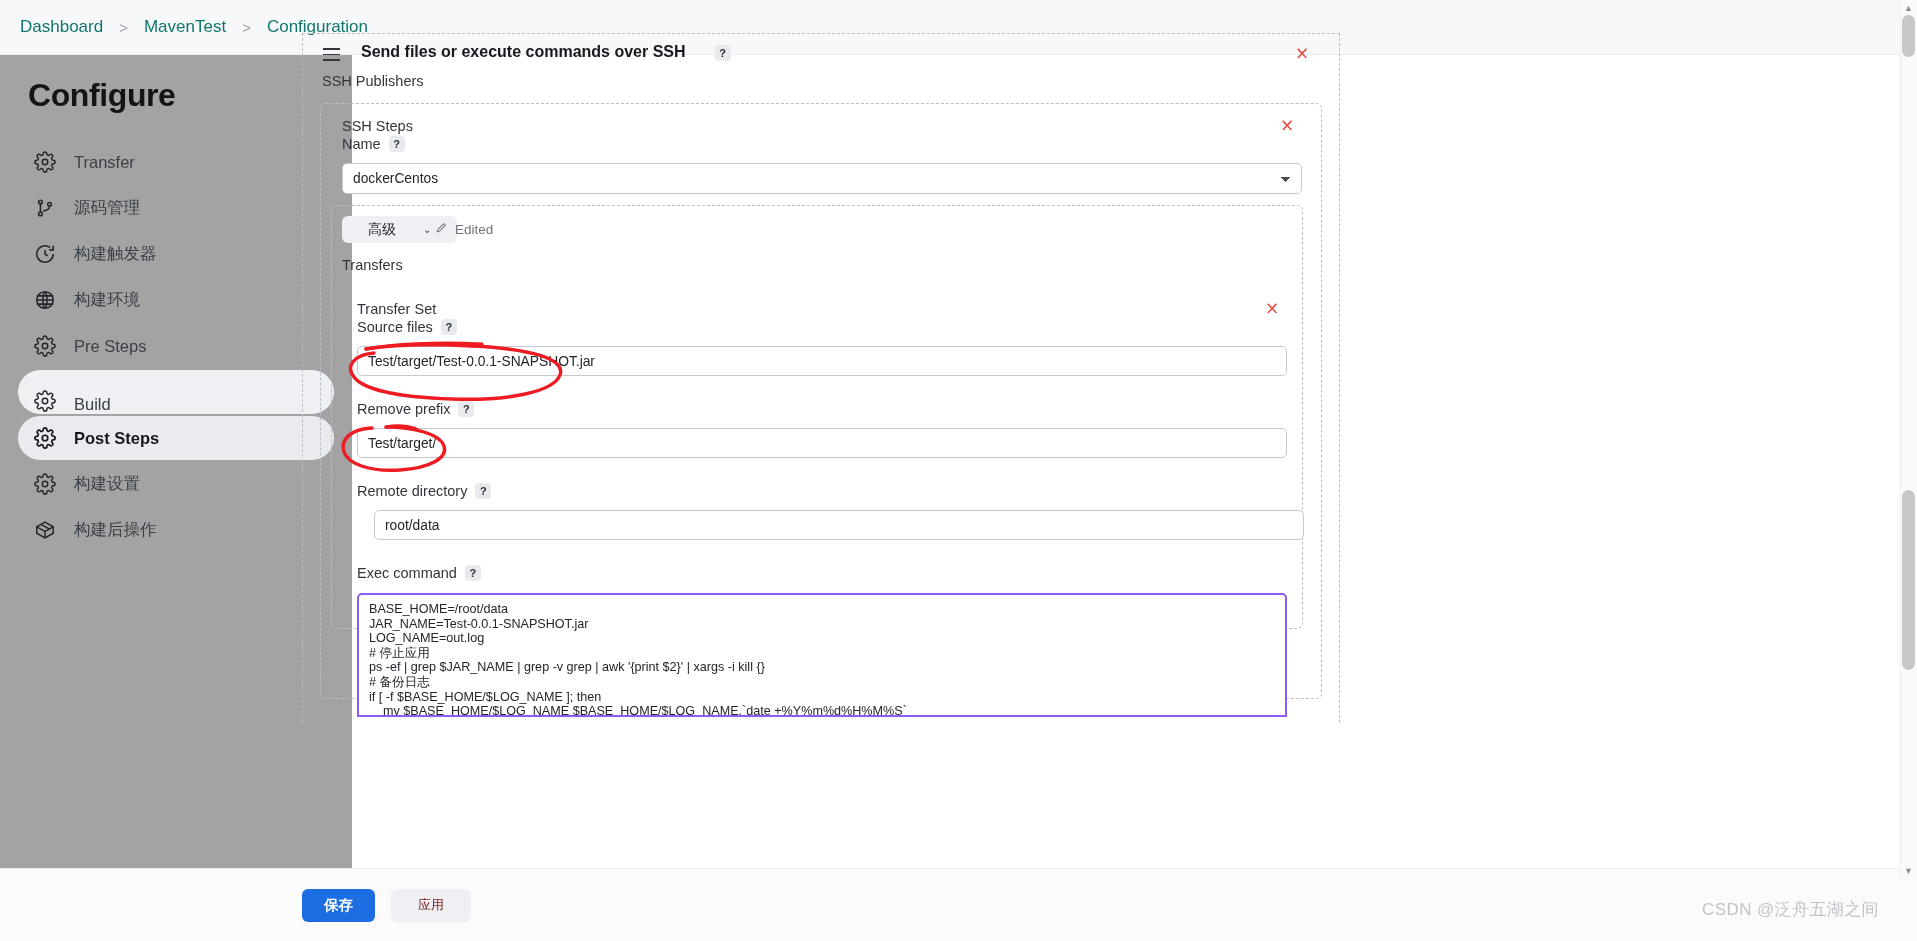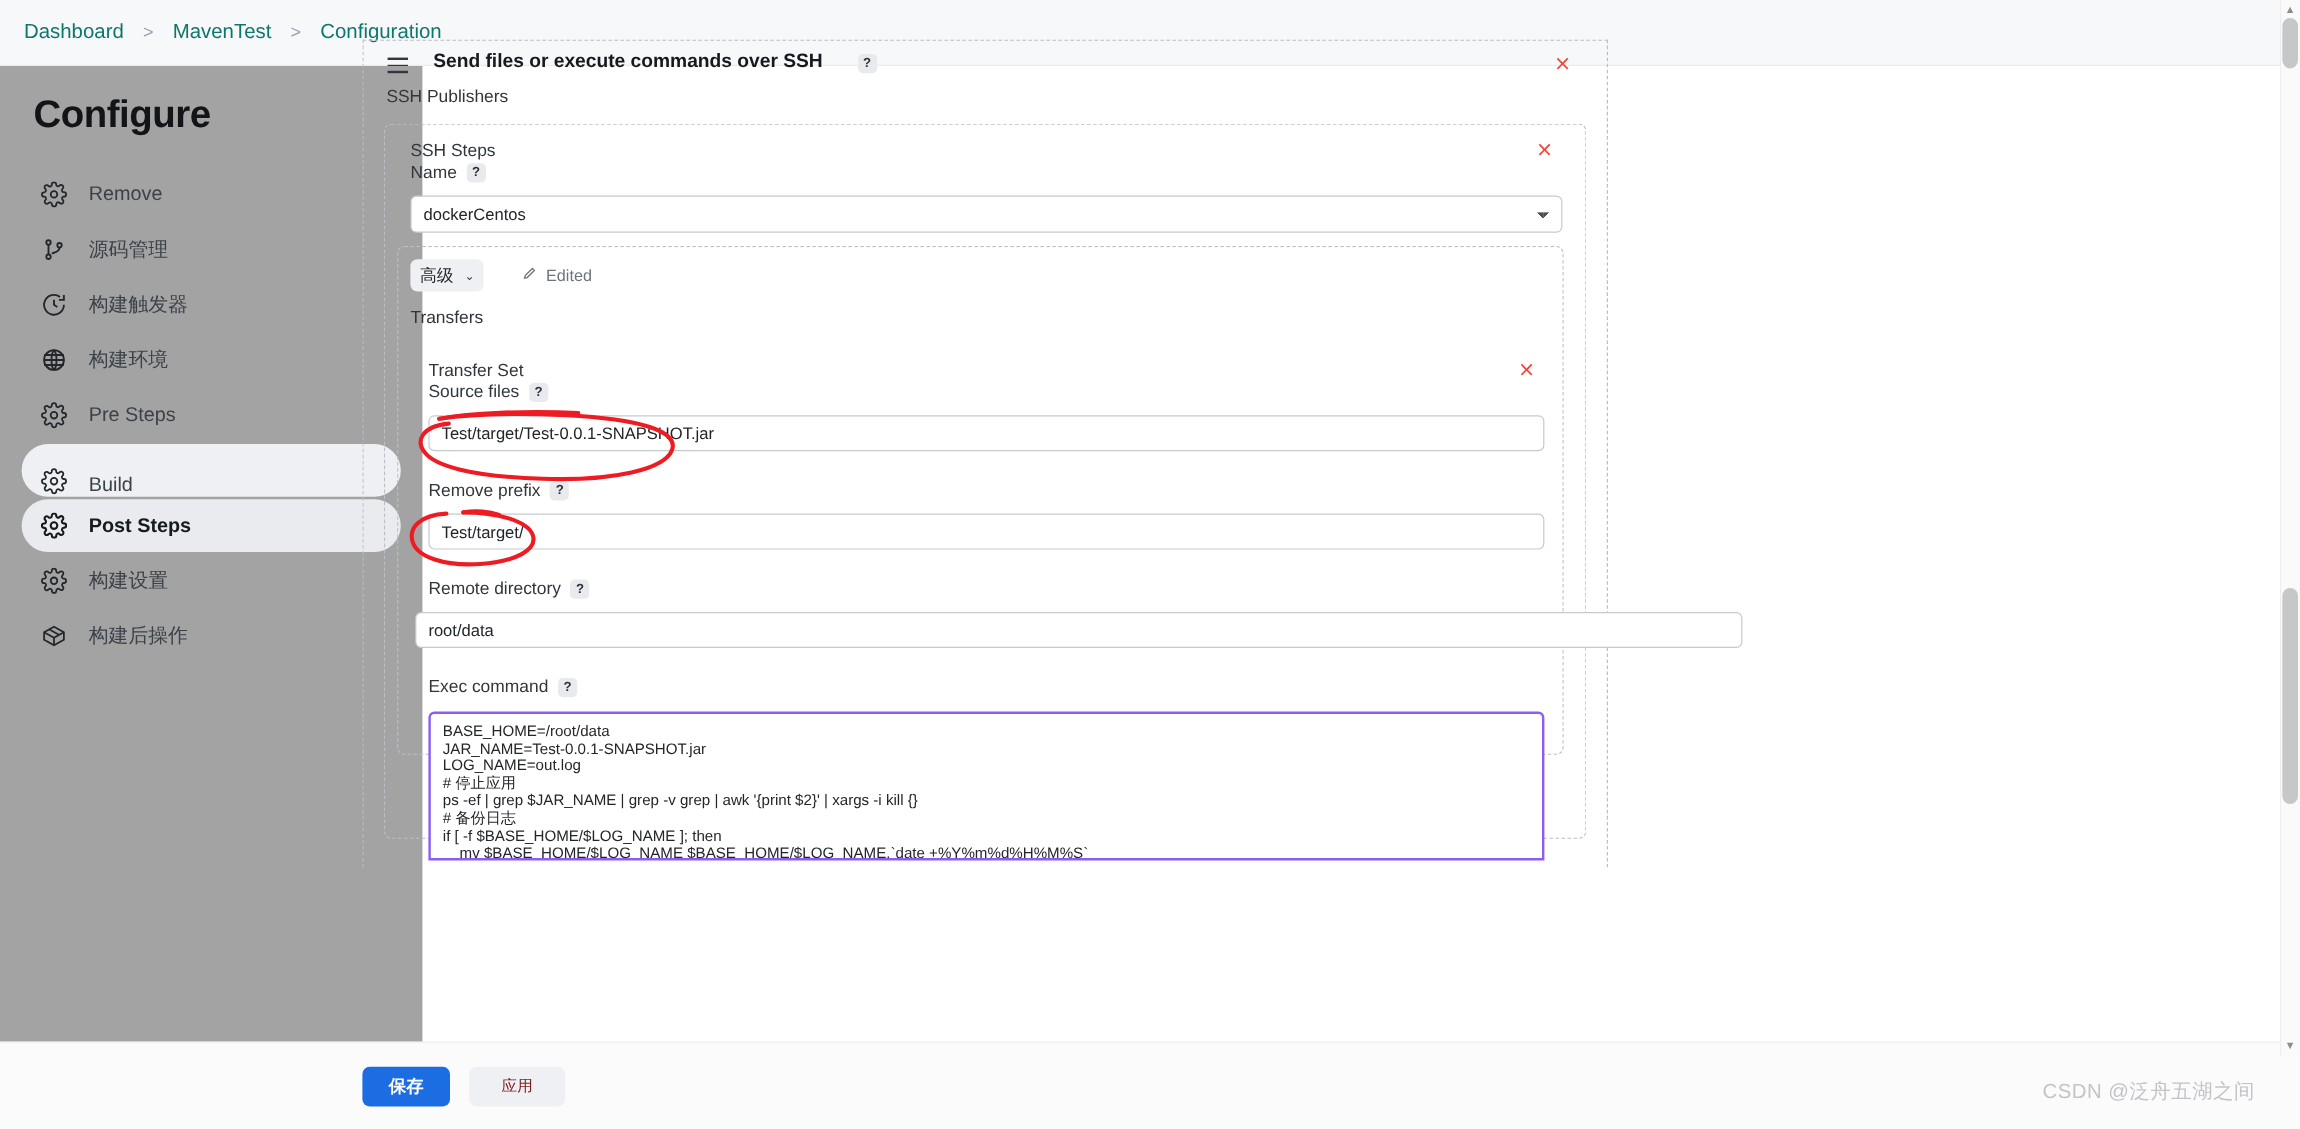--- a/index.html
+++ b/index.html
@@ -143,24 +143,24 @@
   }
   .transfer-box {
     position: absolute;
     left: 29px; top: 172px;
     width: 972px; height: 424px;
     border: 1px dashed #b9bfc7;
     border-radius: 6px;
   }
 
   .adv-btn {
-    display: inline-flex; align-items: center; gap: 9px;
+    display: inline-flex; align-items: center; gap: 27px;
     background: #eef0f3;
     border: none; border-radius: 6px;
-    height: 27px; padding: 0 8px;
+    height: 27px; padding: 0 26px;
     font-size: 14px; color: #22262b;
     cursor: pointer;
     font-family: "Liberation Sans", sans-serif;
   }
   .chev { font-size: 10px; color: #3e444b; }
   .edited {
     display: inline-flex; align-items: center; gap: 7px;
     font-size: 13.5px; color: #6d747d;
     margin-left: 16px;
   }
@@ -251,21 +251,21 @@
 
     <div class="nav">
 
       <div class="nav-item">
         <span class="nav-icon">
           <svg width="22" height="22" viewBox="0 0 24 24" fill="none" stroke="#23272c" stroke-width="1.6">
             <circle cx="12" cy="12" r="3"></circle>
             <path d="M19.4 15a1.6 1.6 0 0 0 .3 1.8l.1.1a2 2 0 1 1-2.8 2.8l-.1-.1a1.6 1.6 0 0 0-1.8-.3 1.6 1.6 0 0 0-1 1.5V21a2 2 0 1 1-4 0v-.1A1.6 1.6 0 0 0 9 19.4a1.6 1.6 0 0 0-1.8.3l-.1.1a2 2 0 1 1-2.8-2.8l.1-.1a1.6 1.6 0 0 0 .3-1.8 1.6 1.6 0 0 0-1.5-1H3a2 2 0 1 1 0-4h.1A1.6 1.6 0 0 0 4.6 9a1.6 1.6 0 0 0-.3-1.8l-.1-.1a2 2 0 1 1 2.8-2.8l.1.1a1.6 1.6 0 0 0 1.8.3H9a1.6 1.6 0 0 0 1-1.5V3a2 2 0 1 1 4 0v.1a1.6 1.6 0 0 0 1 1.5 1.6 1.6 0 0 0 1.8-.3l.1-.1a2 2 0 1 1 2.8 2.8l-.1.1a1.6 1.6 0 0 0-.3 1.8V9a1.6 1.6 0 0 0 1.5 1H21a2 2 0 1 1 0 4h-.1a1.6 1.6 0 0 0-1.5 1z"></path>
           </svg>
         </span>
-        <span>Remove</span>
+        <span>Transfer</span>
       </div>
 
       <div class="nav-item">
         <span class="nav-icon">
           <svg width="22" height="22" viewBox="0 0 24 24" fill="none" stroke="#23272c" stroke-width="1.7">
             <circle cx="7" cy="5.5" r="2"></circle>
             <circle cx="7" cy="18.5" r="2"></circle>
             <circle cx="17" cy="8" r="2"></circle>
             <path d="M7 7.5v9"></path>
             <path d="M17 10c0 4-4 4.5-7 5.5"></path>
@@ -410,21 +410,21 @@
     <div class="label-row" style="position:absolute; top:368px; left:55px;">
       <span class="label">Remove prefix</span>
       <span class="help-badge">?</span>
     </div>
     <input class="field" style="position: absolute; top: 395px; left: 55px; width: 930px;" value="Test/target/">
 
     <div class="label-row" style="position:absolute; top:450px; left:55px;">
       <span class="label">Remote directory</span>
       <span class="help-badge">?</span>
     </div>
-    <input class="field" style="position: absolute; top: 477px; left: 44px; width: 1106px;" value="root/data">
+    <input class="field" style="position: absolute; top: 477px; left: 72px; width: 930px;" value="root/data">
 
     <div class="label-row" style="position:absolute; top:532px; left:55px;">
       <span class="label">Exec command</span>
       <span class="help-badge">?</span>
     </div>
     <div class="code-area" style="position:absolute; top:560px; left:55px; width:930px;">BASE_HOME=/root/data
 JAR_NAME=Test-0.0.1-SNAPSHOT.jar
 LOG_NAME=out.log
 # 停止应用
 ps -ef | grep $JAR_NAME | grep -v grep | awk '{print $2}' | xargs -i kill {}

